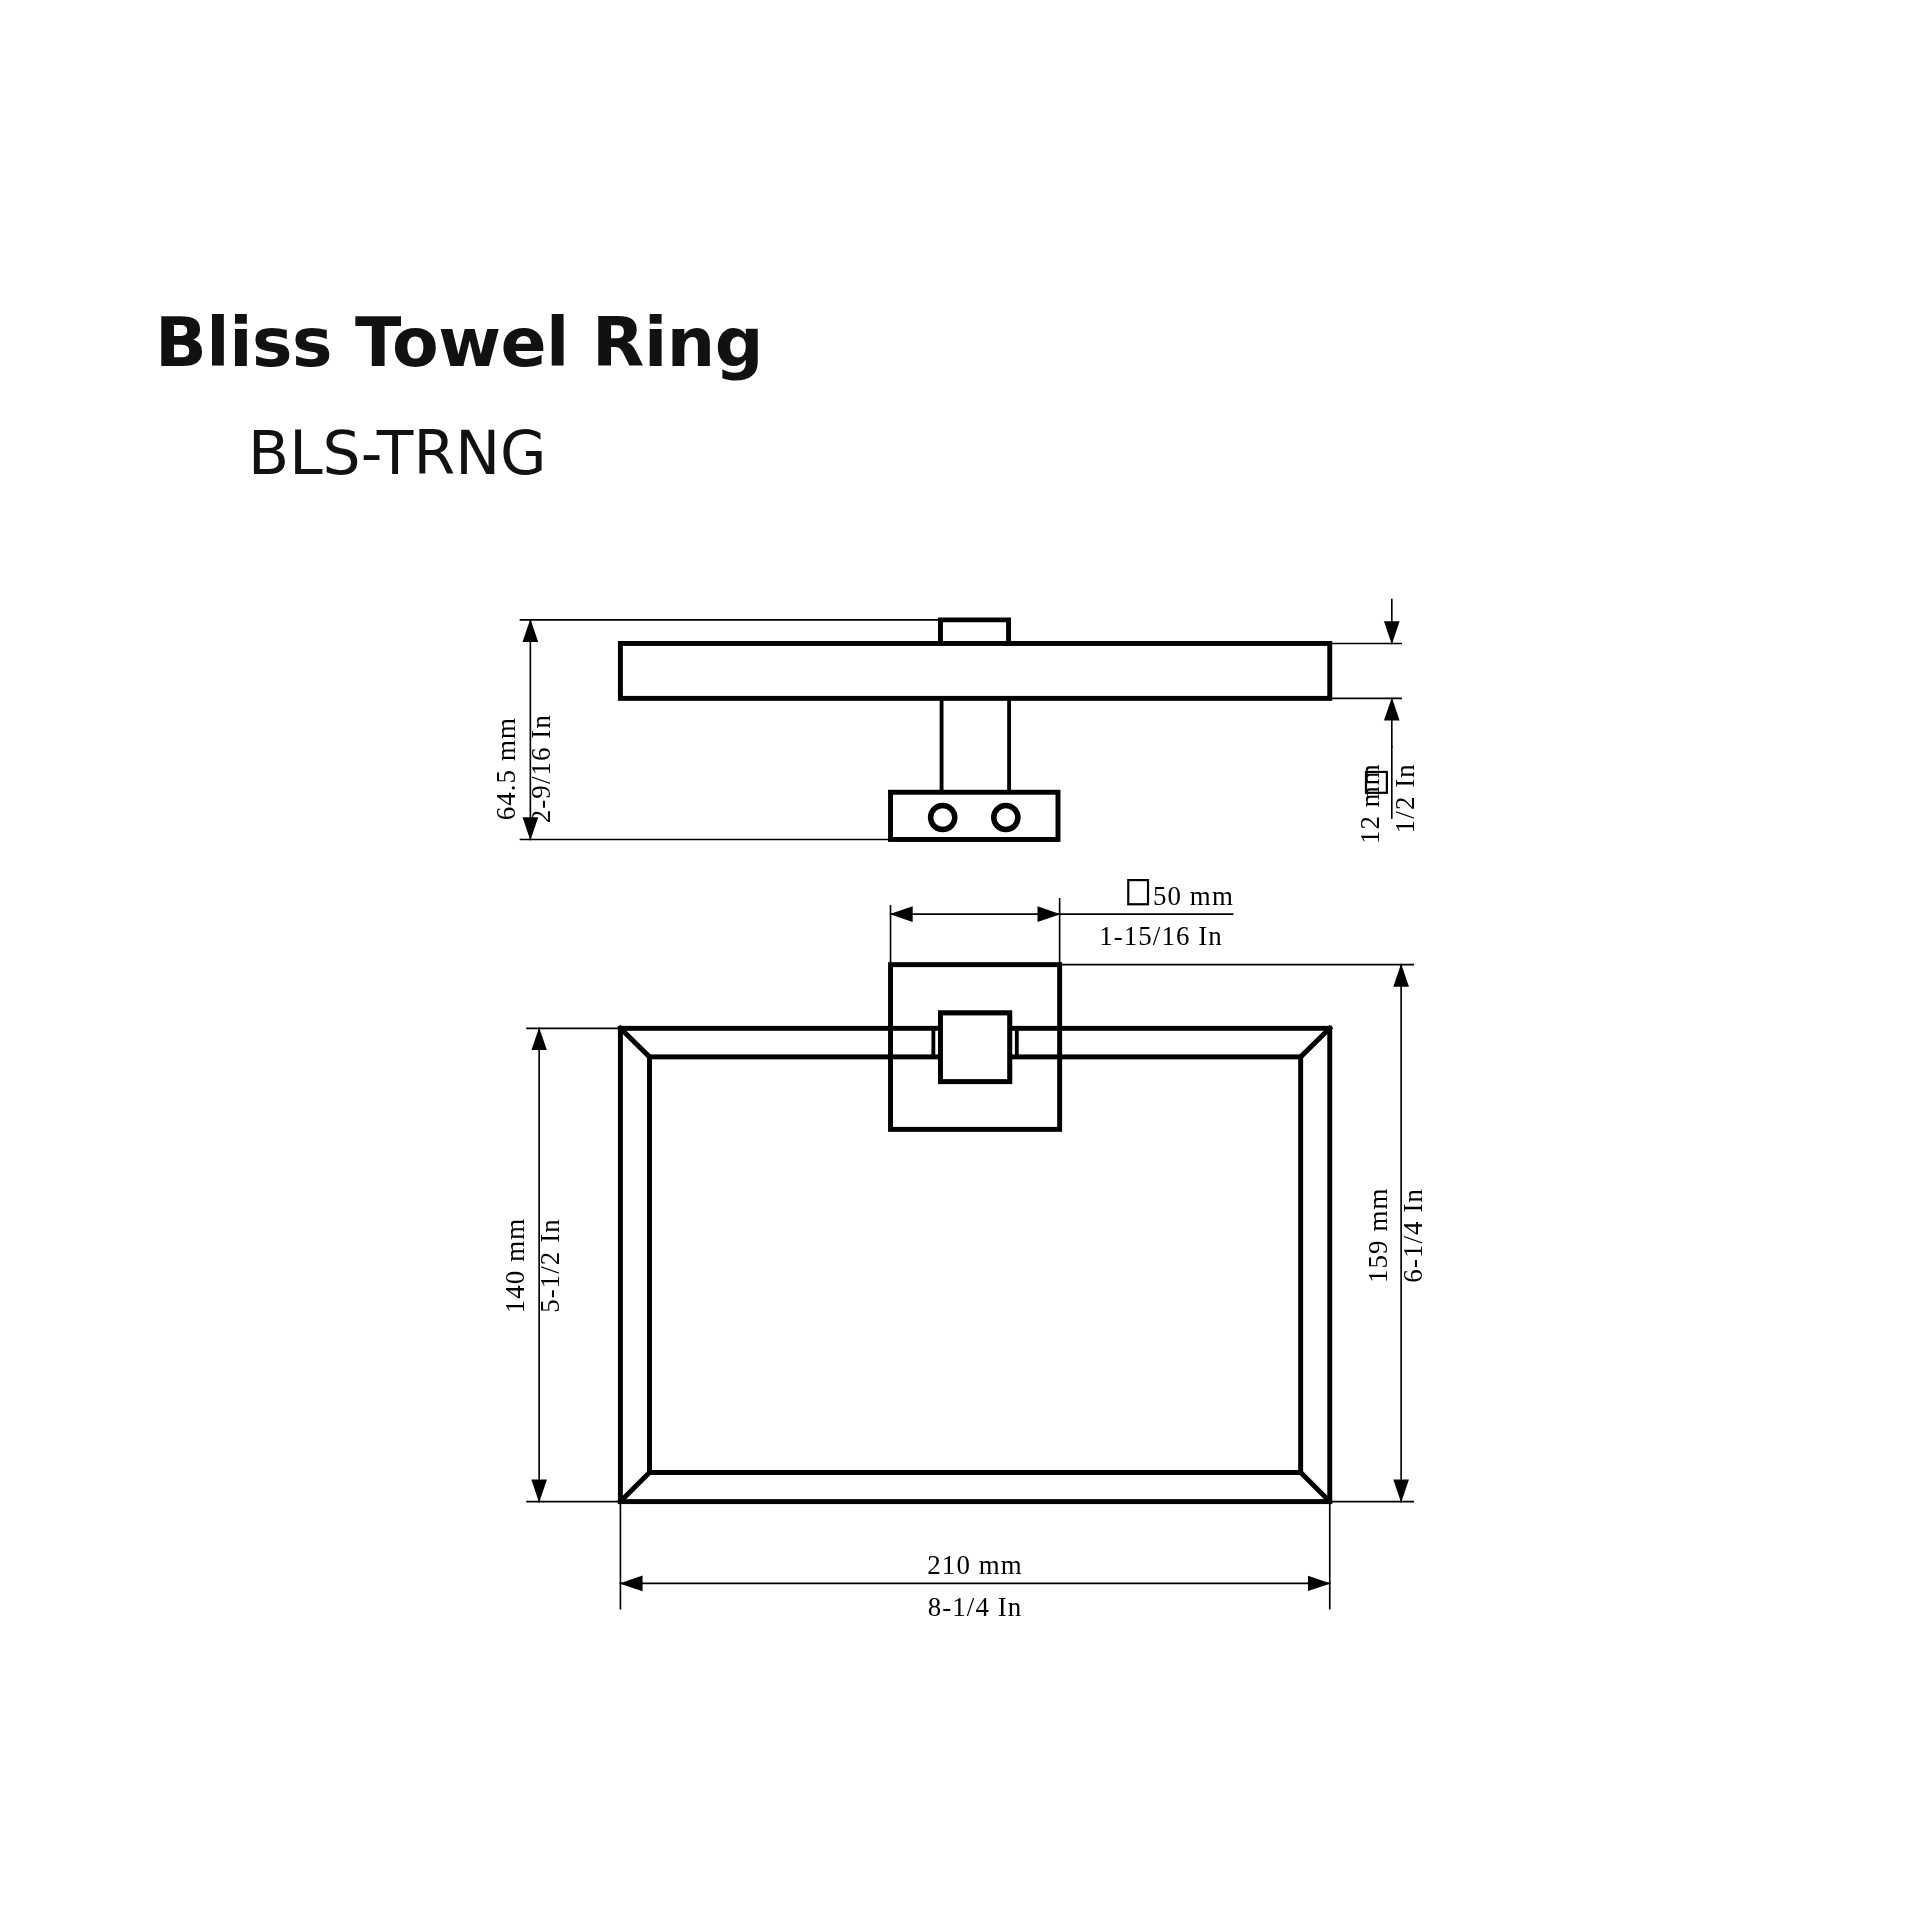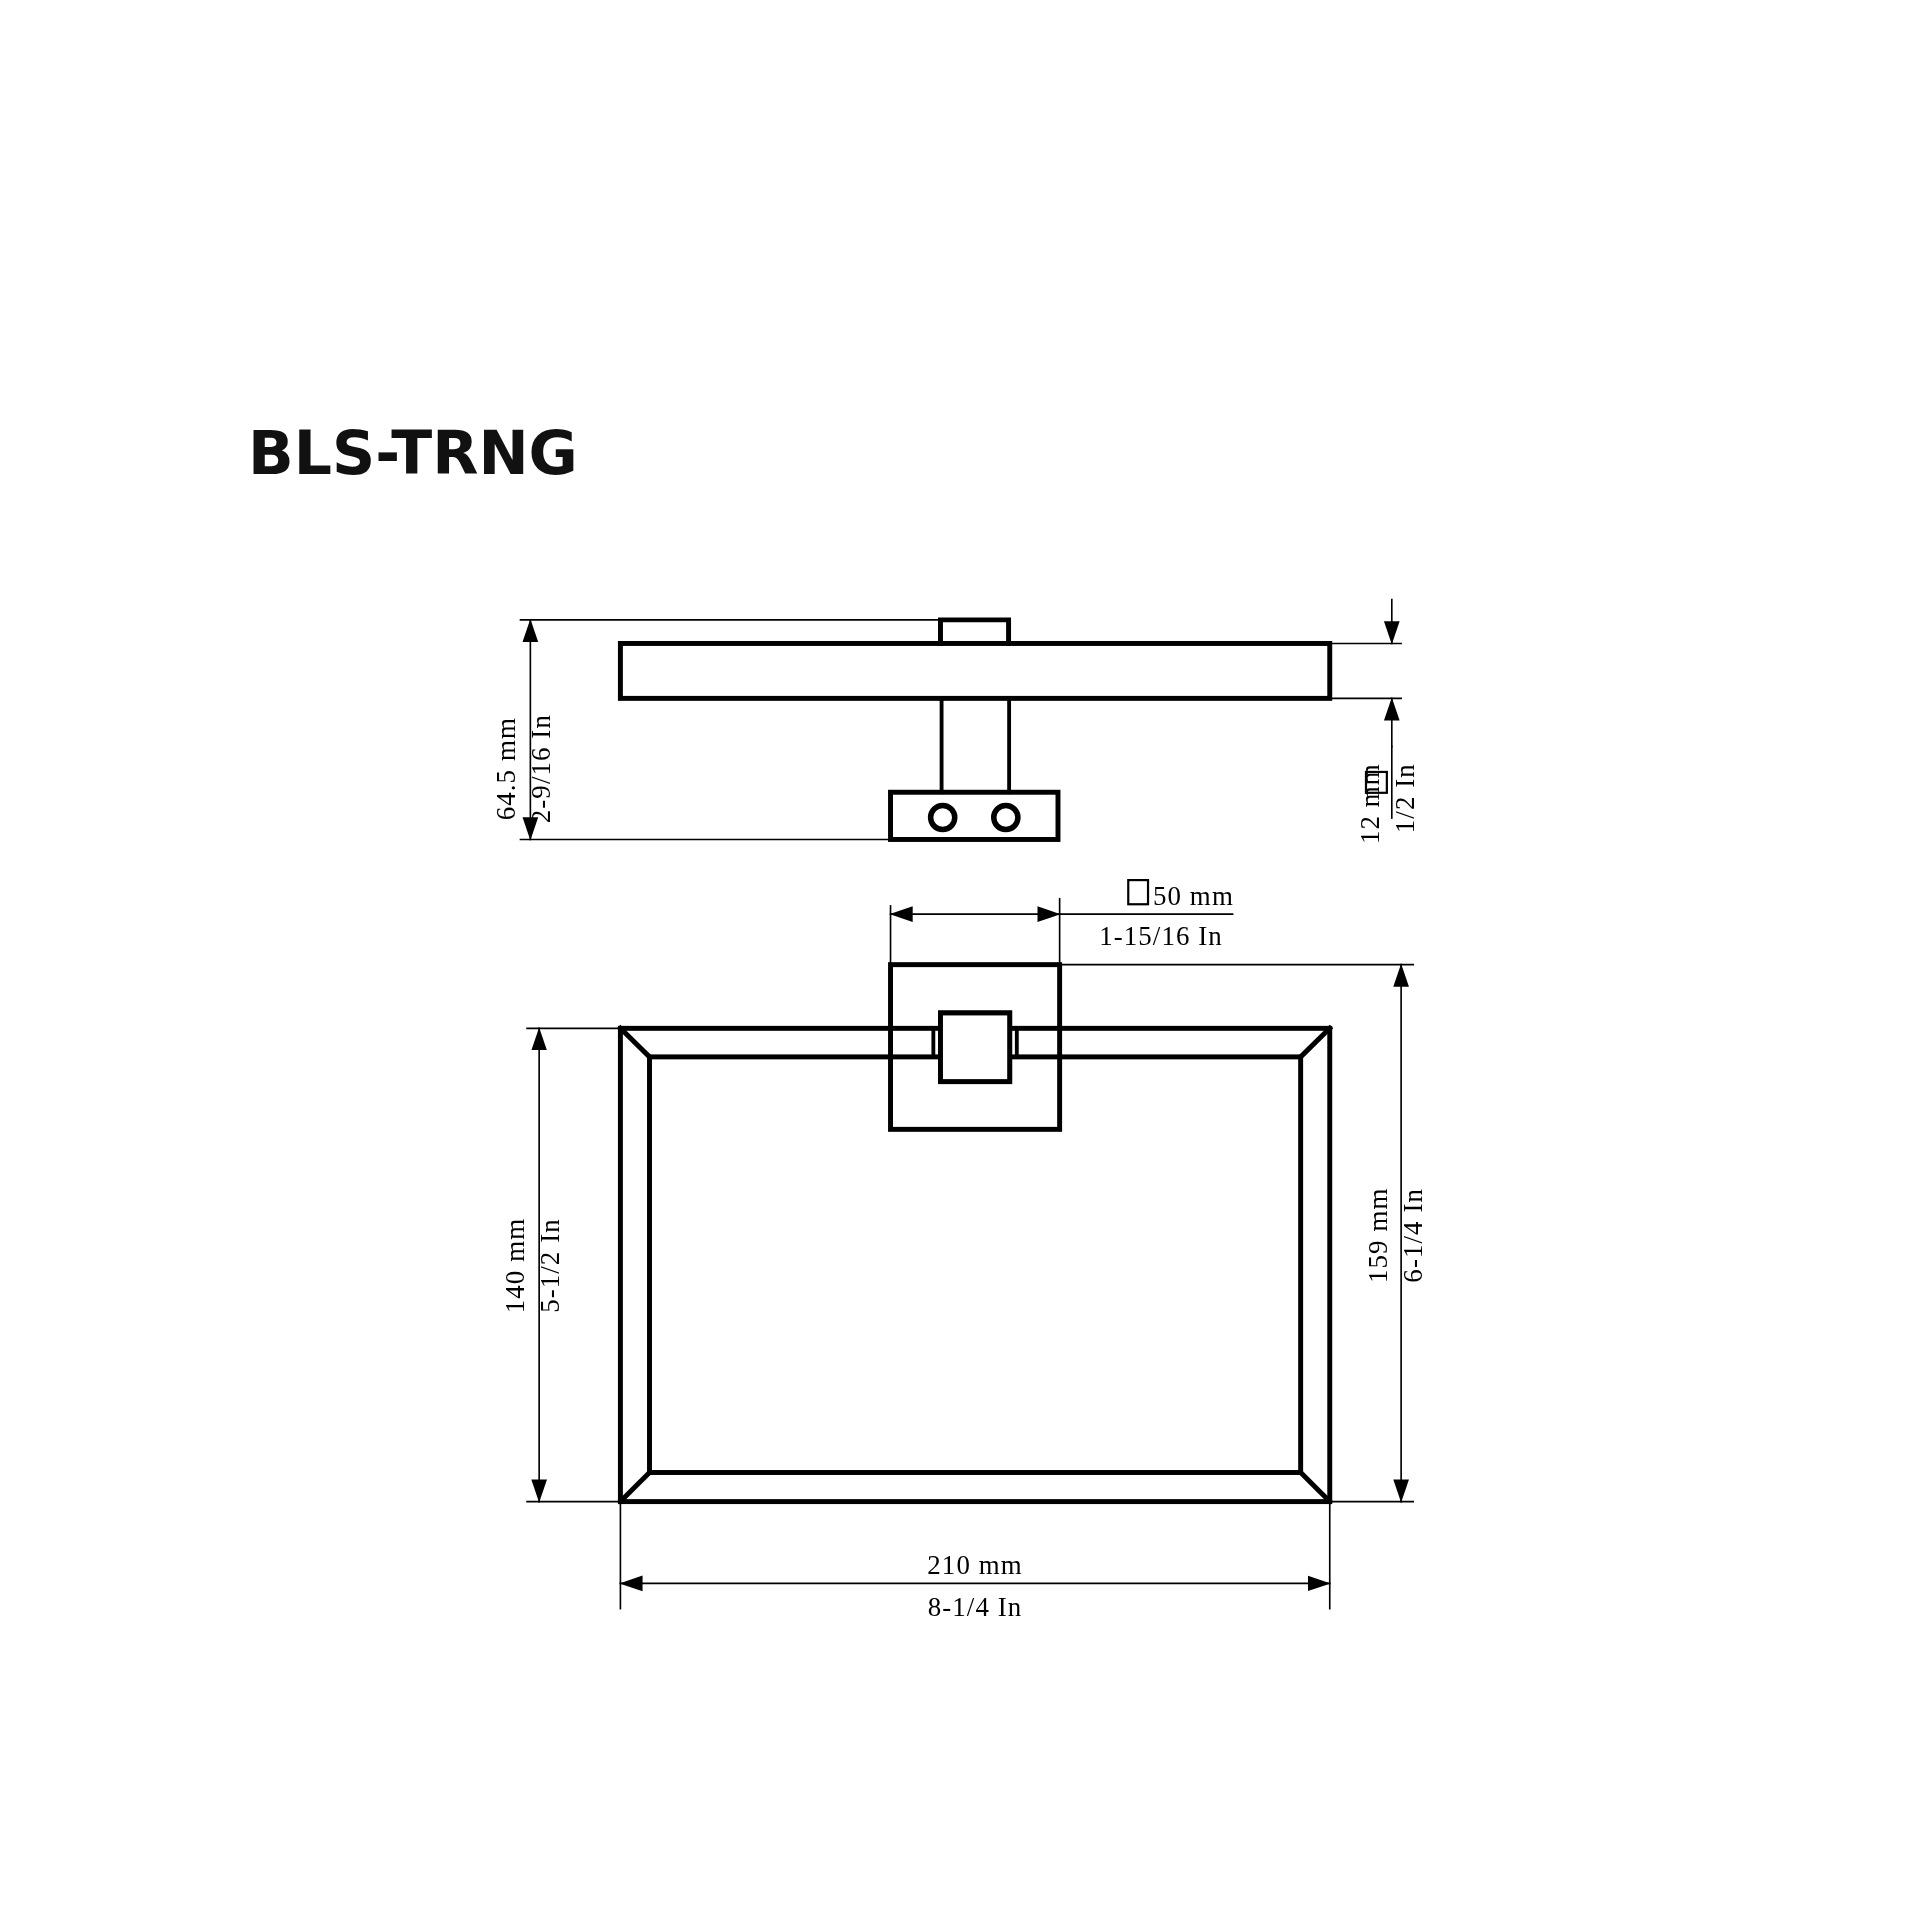--- a/index.html
+++ b/index.html
@@ -37,21 +37,21 @@
     letter-spacing: -0.5px;
     line-height: 1;
     white-space: nowrap;
     color: #111111;
   }
   .title-sub {
     position: absolute;
     left: 248px;
     top: 423px;
     font-family: "DejaVu Sans", sans-serif;
-    font-weight: 700;
+    font-weight: 400;
     font-size: 60px;
     letter-spacing: 0px;
     line-height: 1;
     white-space: nowrap;
     color: #111111;
     text-align: right;
   }
   #drawing {
     position: absolute;
     left: 0;
@@ -63,20 +63,21 @@
     fill: #000000;
     letter-spacing: 2px;
   }
 </style>
 </head>
 <body>
 
 <div id="sheet">
 
   <div id="titleblock">
+    <div class="title-main">Bliss Towel Ring</div>
     <div class="title-sub">BLS-TRNG</div>
   </div>
 
   <svg id="drawing" width="1926" height="1926" viewBox="0 0 3508 3508">
 
     <defs>
       <marker id="arrowEnd" viewBox="0 0 10 10" refX="9.6" refY="5" markerWidth="11" markerHeight="11" orient="auto-start-reverse">
         <path d="M 0 0.6 L 10 5 L 0 9.4 Z" fill="#000"></path>
       </marker>
       <marker id="arrowStart" viewBox="0 0 10 10" refX="9.6" refY="5" markerWidth="11" markerHeight="11" orient="auto-start-reverse">

